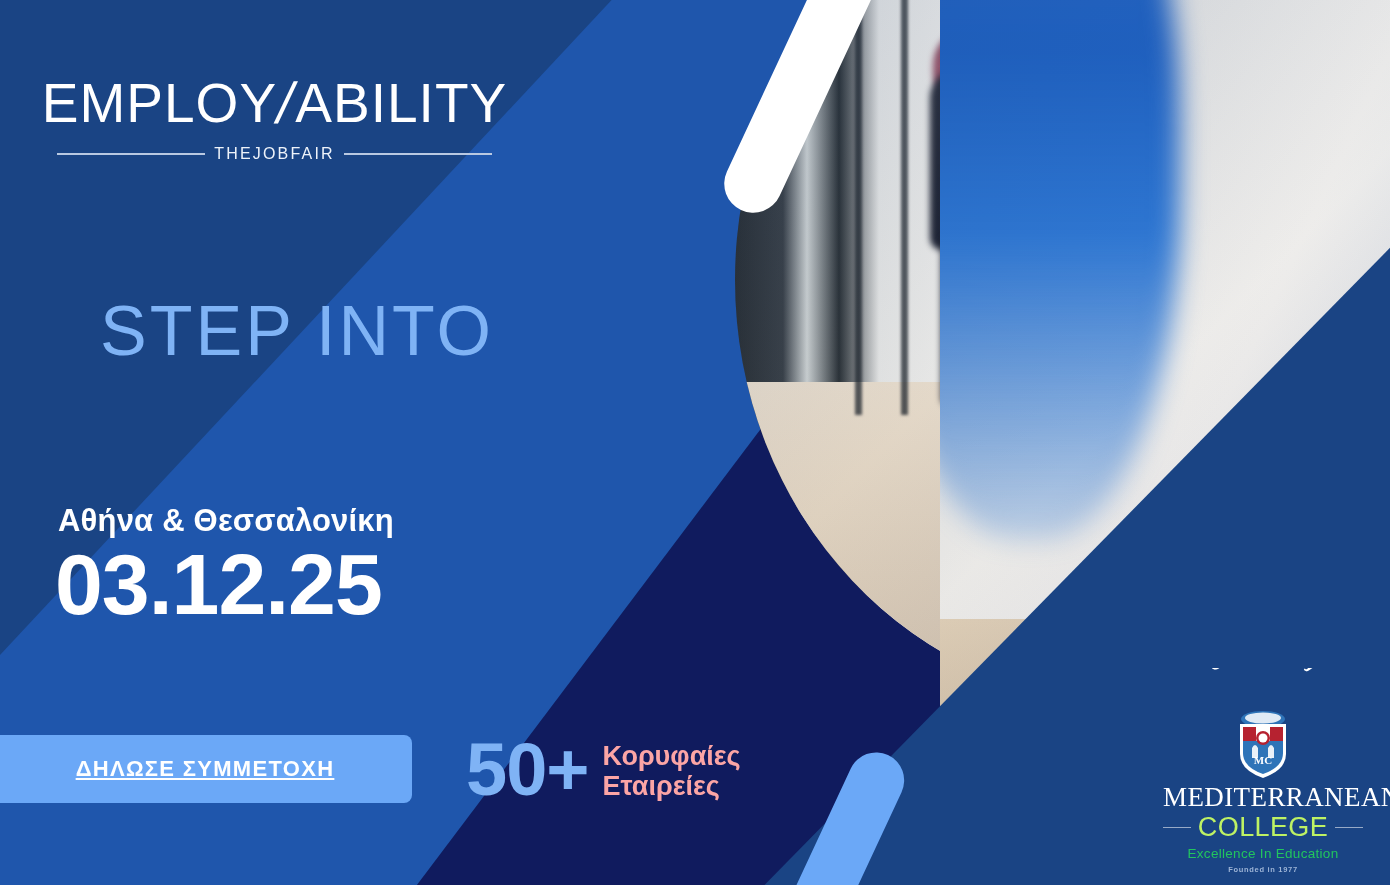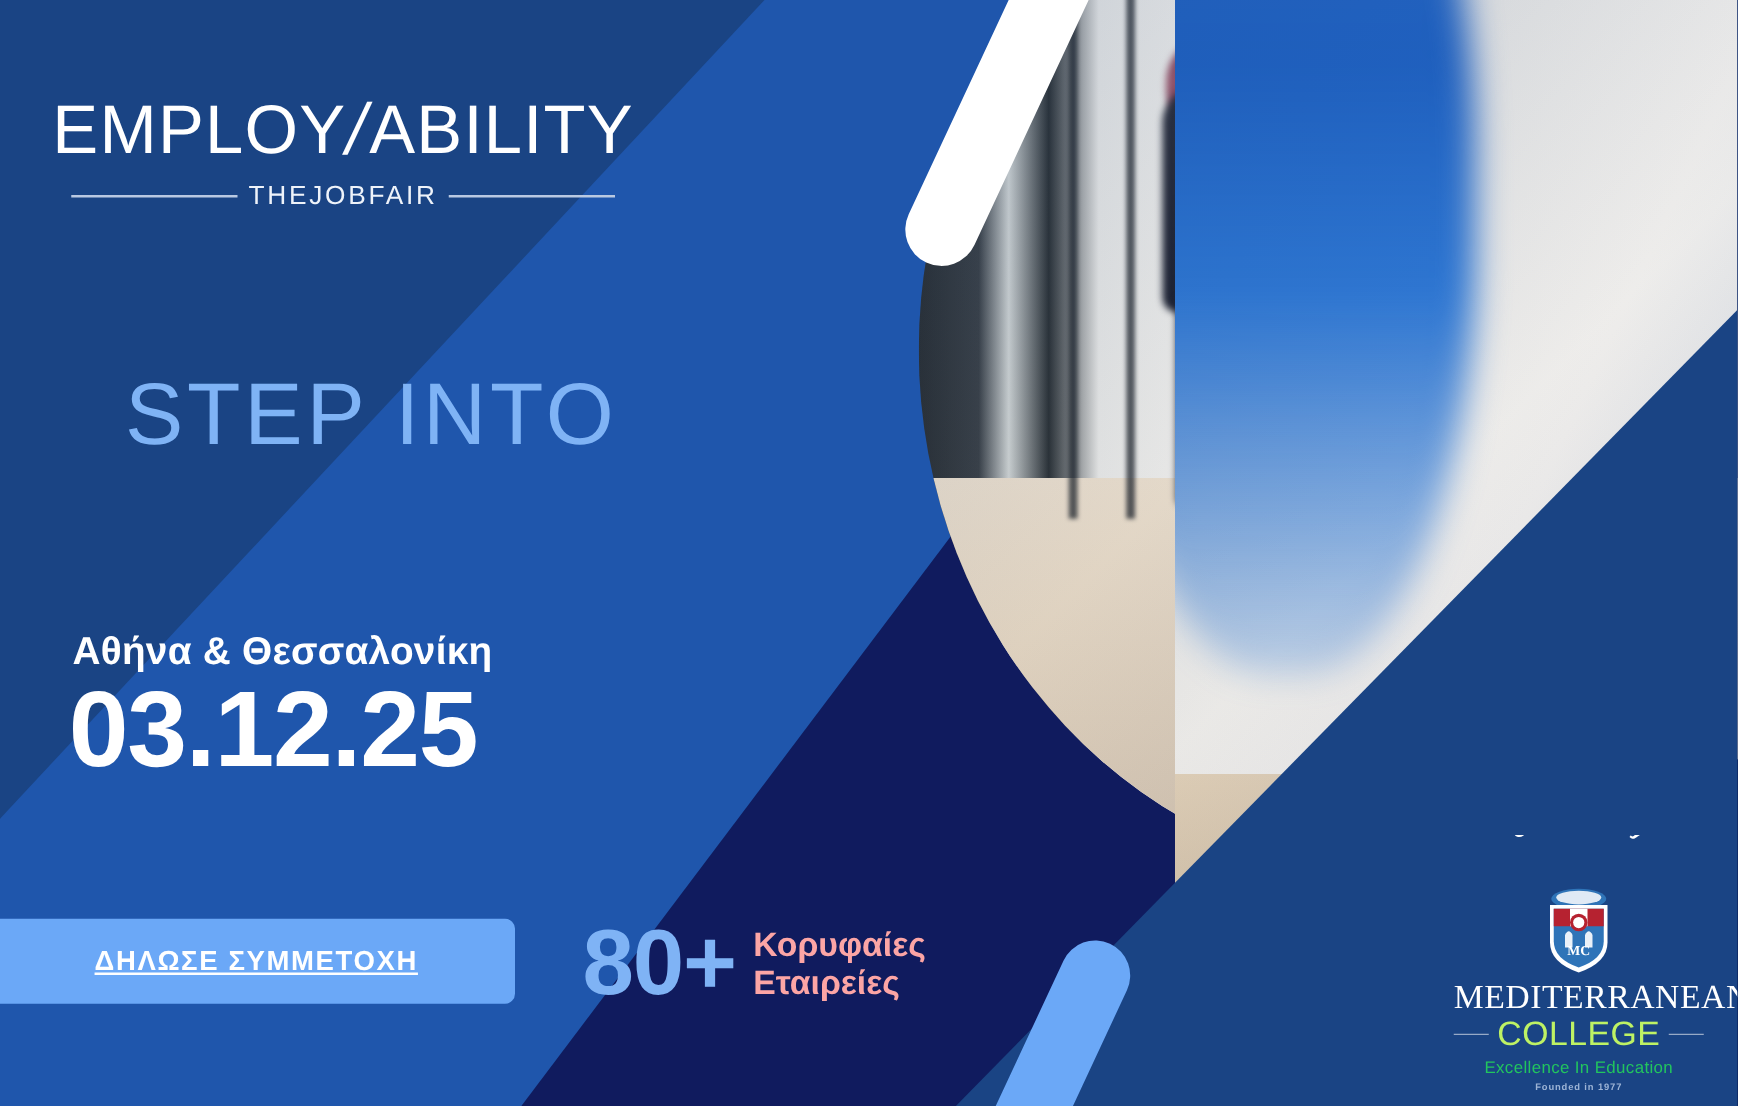--- a/index.html
+++ b/index.html
@@ -228,21 +228,21 @@
     gap: 9px;
     margin-top: 14px;
   }
   .logo-rule {
     flex: 1;
     height: 2px;
     background: #b9c9e2;
   }
   .logo-sub-text {
     color: #eef3fa;
-    font-size: 21px;
+    font-size: 16px;
     font-weight: 400;
     letter-spacing: 2.2px;
     white-space: nowrap;
   }
 
   
   .headline {
     position: absolute;
     left: 67px;
     top: 296px;
@@ -474,21 +474,21 @@
   </div>
 
   <div class="location">Αθήνα &amp; Θεσσαλονίκη</div>
   <div class="event-date">03.12.25</div>
 
   <button class="cta">
     <span class="cta-label">ΔΗΛΩΣΕ ΣΥΜΜΕΤΟΧΗ</span>
   </button>
 
   <div class="stat">
-    <div class="stat-number">80+</div>
+    <div class="stat-number">50+</div>
     <div class="stat-text">
       <div>Κορυφαίες</div>
       <div>Εταιρείες</div>
     </div>
   </div>
 
   <div class="org">
     <div class="org-arc">
       <svg width="200" height="42" viewBox="0 0 200 42">
         <path id="arcPath" d="M 24,42 A 80,80 0 0 1 176,42" fill="none"></path>

